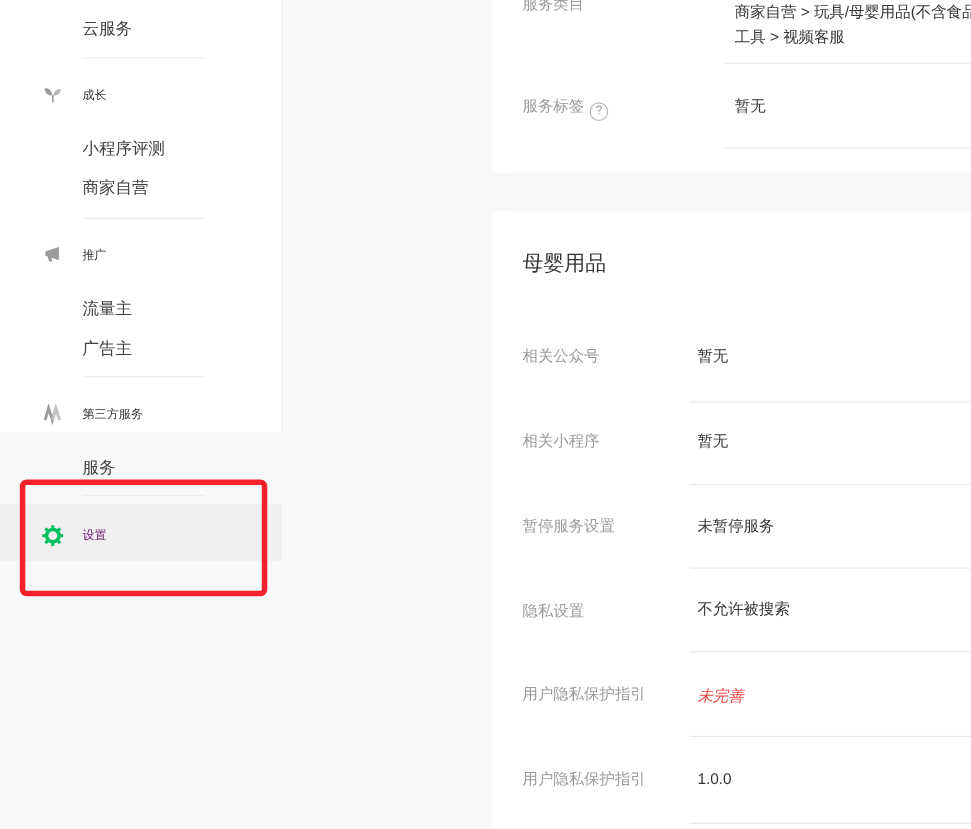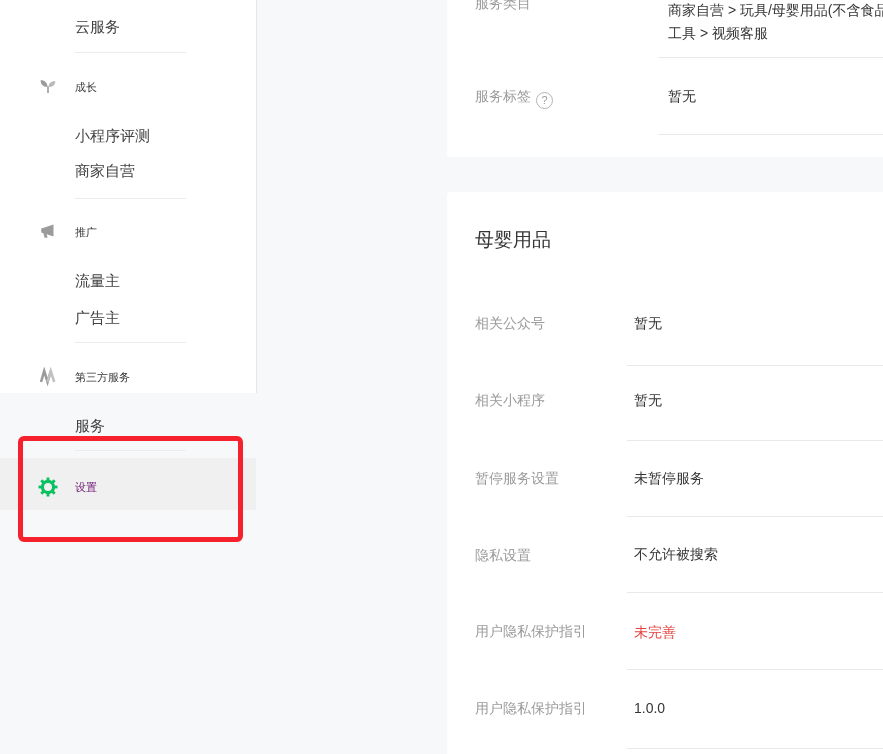--- a/index.html
+++ b/index.html
@@ -133,21 +133,21 @@
 
     <div class="row-label" style="top:276px;">暂停服务设置</div>
     <div class="row-value" style="top:276px;">未暂停服务</div>
     <div class="card-divider" style="top:324px;"></div>
 
     <div class="row-label" style="top:353px;">隐私设置</div>
     <div class="row-value" style="top:353px;font-family:Liberation Mono, monospace;">不允许被搜索</div>
     <div class="card-divider" style="top:400px;"></div>
 
     <div class="row-label" style="top:430px;font-family:Liberation Serif, serif;">用户隐私保护指引</div>
-    <div class="row-value warn" style="top:430px;">未完善</div>
+    <div class="row-value warn" style="top:430px;font-style:italic;">未完善</div>
     <div class="card-divider" style="top:477px;"></div>
 
     <div class="row-label" style="top:506px;">用户隐私保护指引</div>
     <div class="row-value" style="top:506px;">1.0.0</div>
     <div class="card-divider" style="top:556px;"></div>
   </div>
 
 </div>
 
 </body></html>

